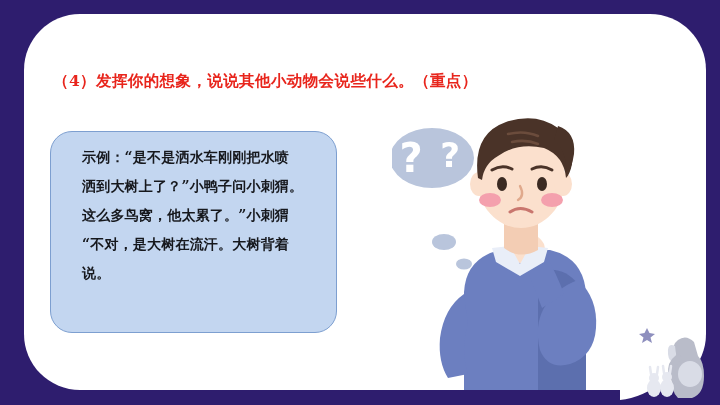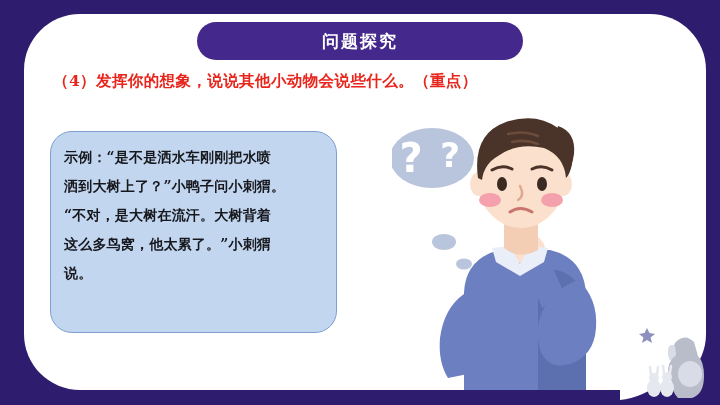--- a/index.html
+++ b/index.html
@@ -75,21 +75,21 @@
     position: absolute;
     left: 50px;
     top: 131px;
     width: 287px;
     height: 202px;
     background: #c3d6f0;
     border: 1px solid #7d9fd0;
     border-radius: 22px;
     box-sizing: border-box;
     z-index: 5;
-    padding: 11px 14px 0 13px;
+    padding: 11px 14px 0 31px;
   }
   #answer-box .line {
     color: #16181d;
     font-family: "DejaVu Serif", "Liberation Serif", serif;
     font-size: 14px;
     font-weight: bold;
     line-height: 29px;
     letter-spacing: 0.2px;
     white-space: nowrap;
   }
@@ -114,31 +114,28 @@
     z-index: 7;
   }
 </style>
 </head>
 <body>
 
 <div id="slide">
 
   <div id="white-card"></div>
 
-  <div id="title-pill">
-    <span class="pill-text">问题探究</span>
-  </div>
 
   <div id="heading">（4）发挥你的想象，说说其他小动物会说些什么。（重点）</div>
 
   <div id="answer-box">
     <div class="line">示例：“是不是洒水车刚刚把水喷</div>
     <div class="line">洒到大树上了？”小鸭子问小刺猬。</div>
+    <div class="line">这么多鸟窝，他太累了。”小刺猬</div>
     <div class="line">“不对，是大树在流汗。大树背着</div>
-    <div class="line">这么多鸟窝，他太累了。”小刺猬</div>
     <div class="line">说。</div>
   </div>
 
   <svg id="illustration" viewBox="0 0 230 278">
 
     <ellipse cx="52" cy="130" rx="12" ry="8" fill="#b9c5dc"></ellipse>
     <ellipse cx="72" cy="152" rx="8" ry="5.5" fill="#b9c5dc"></ellipse>
 
     <ellipse cx="40" cy="46" rx="42" ry="30" fill="#b9c5dc"></ellipse>
 

